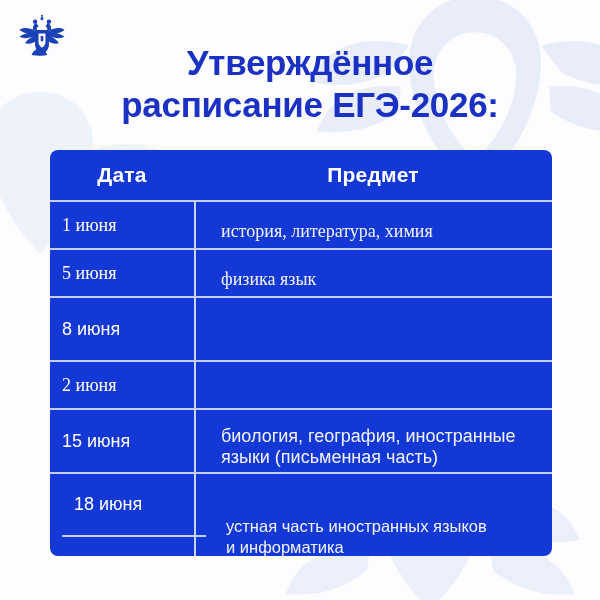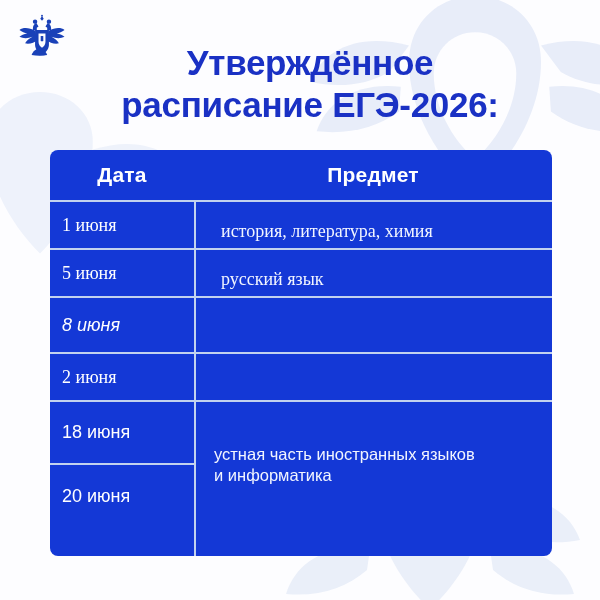--- a/index.html
+++ b/index.html
@@ -149,27 +149,28 @@
     padding-left: 27px;
     padding-right: 12px;
     font-size: 18px;
     line-height: 21px;
     color: #f2f5ff;
     white-space: pre-line;
     margin-top: 12px;
   }
 
   .r-h48 { height: 48px; font-family: Liberation Serif, serif; }
-  .r-h56 { height: 56px; font-style: italic; }
+  .r-h56 { height: 64px; }
 
   
   .merged {
     display: flex;
     height: 126px;
     box-sizing: border-box;
+    margin-left: 12px;
   }
   .merged-dates {
     width: 144px;
     flex: 0 0 144px;
     box-sizing: border-box;
     display: flex;
     flex-direction: column;
   }
   .merged-date-cell {
     flex: 1 1 50%;
@@ -274,31 +275,36 @@
     <div class="tbody">
       <div class="vline"></div>
 
       <div class="row r-h48">
         <div class="td-date">1 июня</div>
         <div class="td-subj">история, литература, химия</div>
       </div>
 
       <div class="row r-h48">
         <div class="td-date">5 июня</div>
-        <div class="td-subj">русский язык</div>
+        <div class="td-subj">физика язык</div>
       </div>
 
       <div class="row r-h56">
         <div class="td-date">8 июня</div>
       </div>
 
       <div class="row r-h48">
         <div class="td-date">2 июня</div>
       </div>
 
+      <div class="row r-h56">
+        <div class="td-date">15 июня</div>
+        <div class="td-subj">биология, география, иностранные
+языки (письменная часть)</div>
+      </div>
 
       <div class="merged">
         <div class="merged-dates">
           <div class="merged-date-cell top">18 июня</div>
           <div class="merged-date-cell">20 июня</div>
         </div>
         <div class="merged-subj">устная часть иностранных языков
 и информатика</div>
       </div>
 

